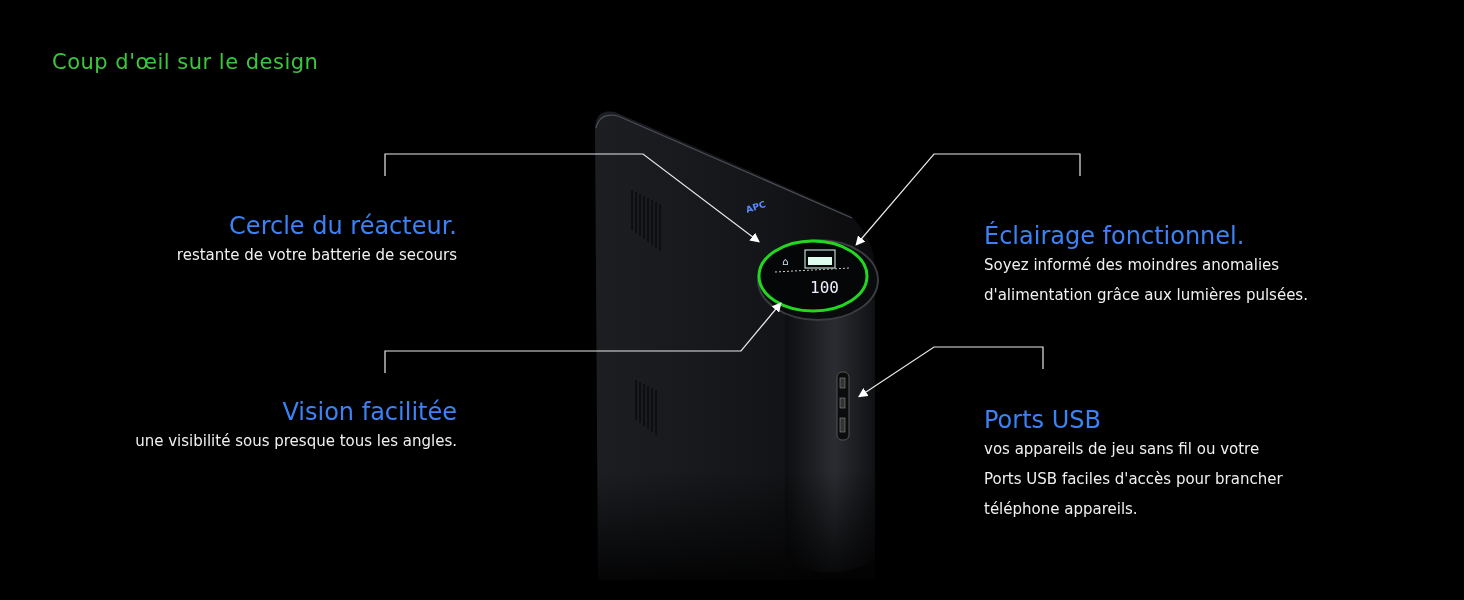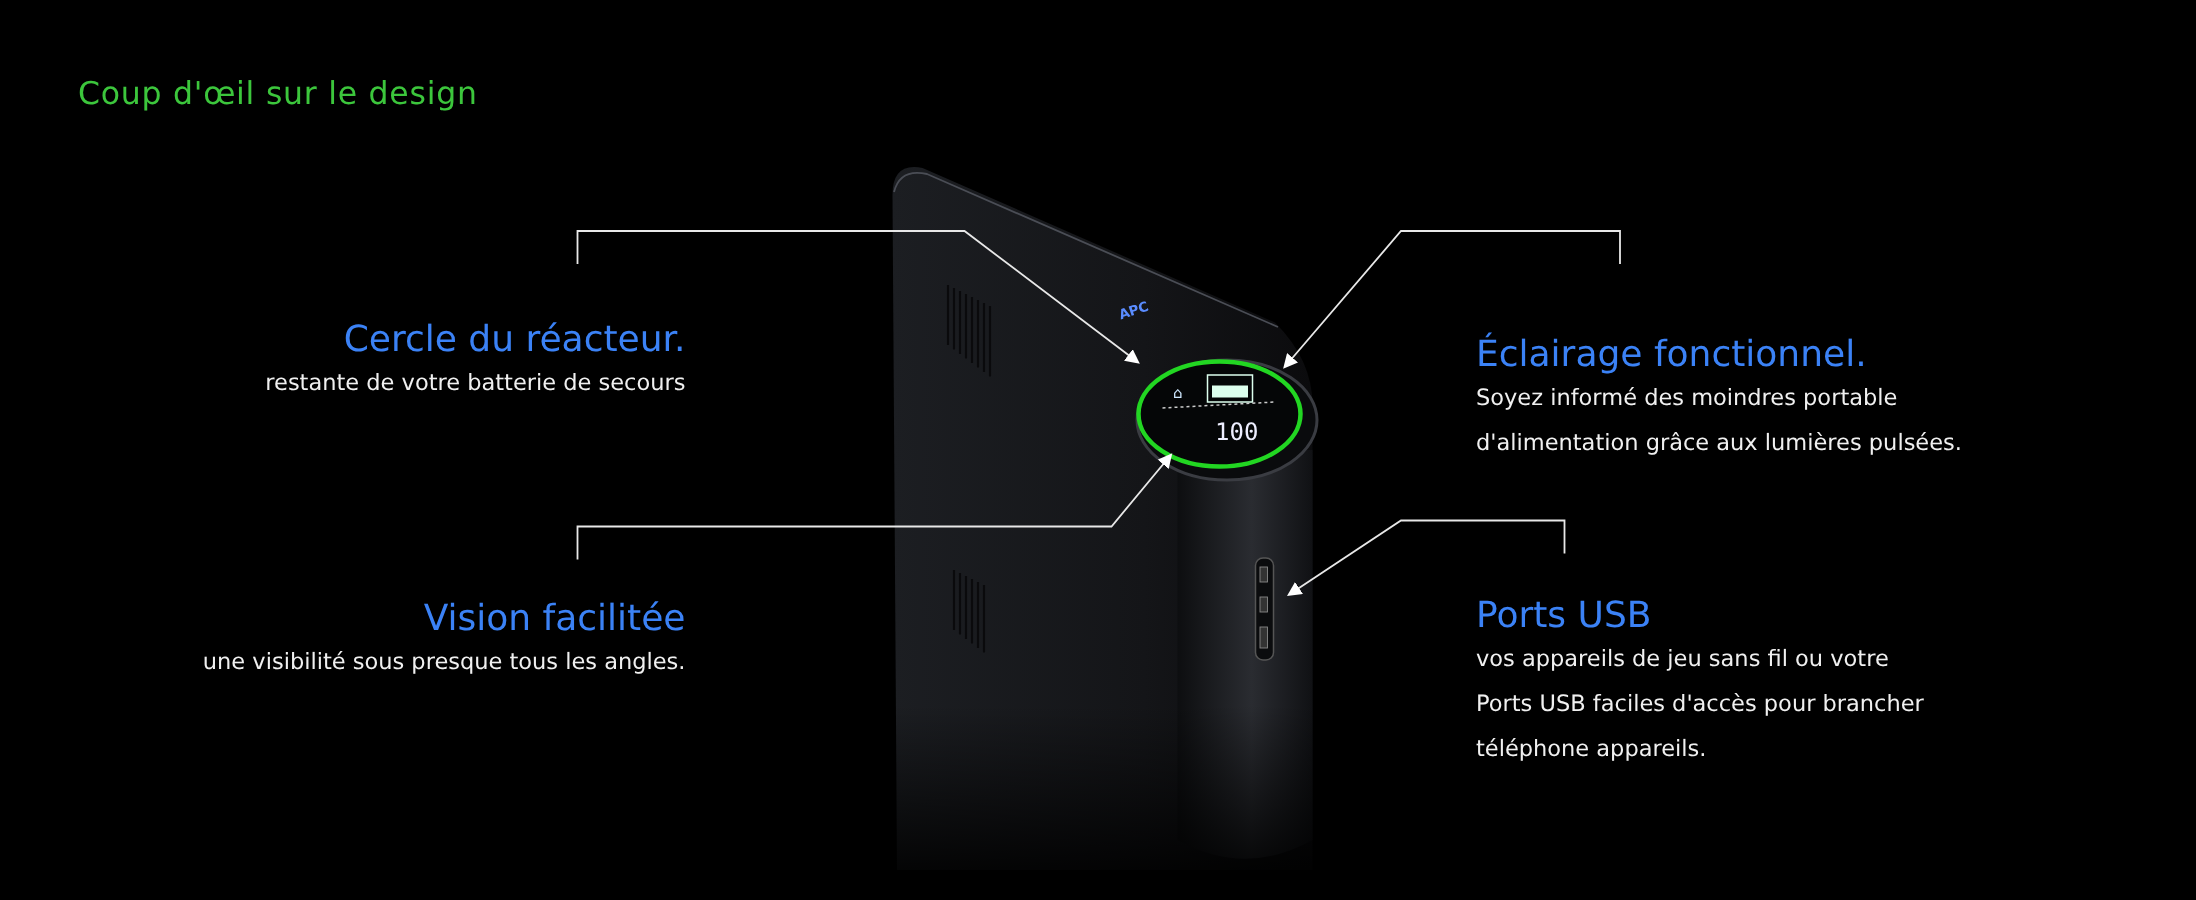--- a/index.html
+++ b/index.html
@@ -96,22 +96,22 @@
   <p>restante de votre batterie de secours</p>
 </div>
 
 <div class="block right-align" style="right:1007px;top:398px;text-align:right;">
   <h3>Vision facilitée</h3>
   <p>une visibilité sous presque tous les angles.</p>
 </div>
 
 <div class="block" style="left:984px;top:212px;margin-top:10px;">
   <h3>Éclairage fonctionnel.</h3>
-  <p>Soyez informé des moindres portable</p>
+  <p>Soyez informé des moindres anomalies</p>
   <p>d'alimentation grâce aux lumières pulsées.</p>
 </div>
 
-<div class="block" style="left:984px;top:396px;">
+<div class="block" style="left:984px;top:406px;">
   <h3>Ports USB</h3>
   <p>vos appareils de jeu sans fil ou votre</p>
   <p>Ports USB faciles d'accès pour brancher</p>
   <p>téléphone appareils.</p>
 </div>
 
 </body></html>

